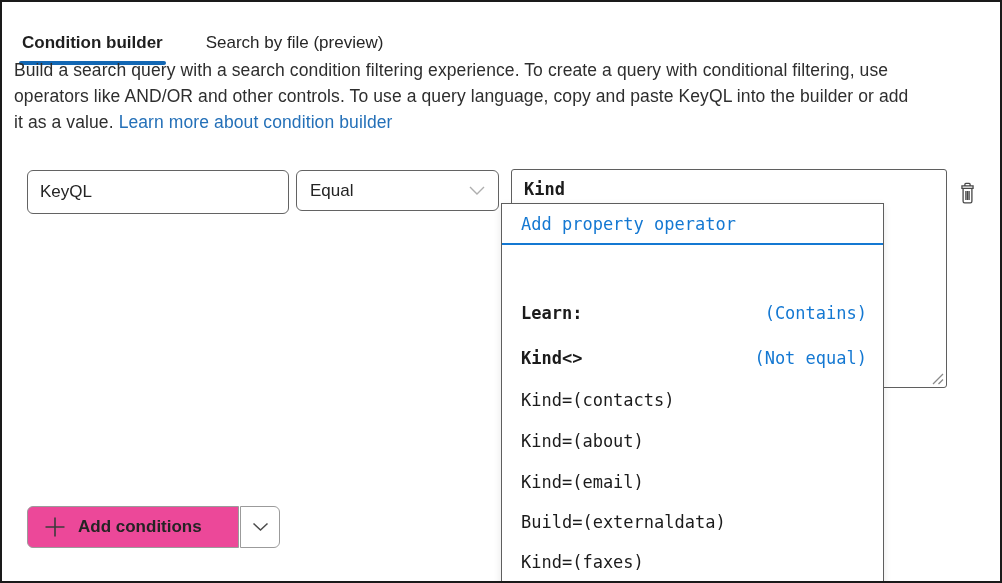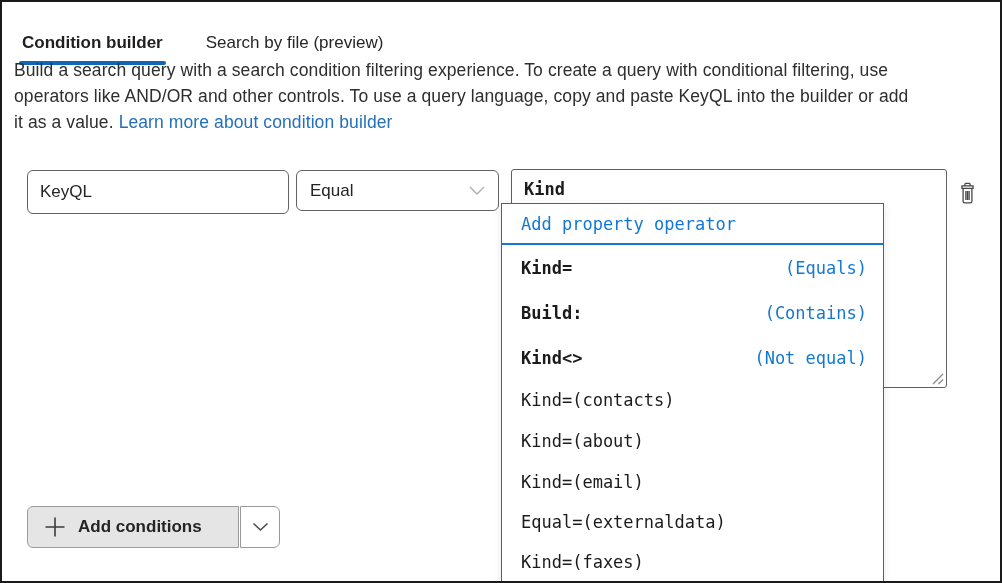--- a/index.html
+++ b/index.html
@@ -153,21 +153,21 @@
   }
   .sug-row .q  { color: #1b1b1b; font-weight: bold; }
   .sug-row .lab { color: #1478d2; }
   .sug-row.value-row .q { font-weight: normal; }
 
   
   .add-main {
     position: absolute;
     left: 25px; top: 504px;
     width: 212px; height: 42px;
-    background: #e5e5e5;
+    background: #ec4899;
     border: 1px solid #9b9b9b;
     border-radius: 6px 0 0 6px;
     display: flex;
     align-items: center;
     padding: 0 16px;
     gap: 12px;
     cursor: pointer;
   }
   .add-main .add-label {
     font-size: 17px;
@@ -232,44 +232,40 @@
       <path d="M9.3 5 V3.4 c0-.5.4-.9.9-.9 h3.6 c.5 0 .9.4.9.9 V5
                M6.2 5 h11.6 v2.6 H6.2 z
                M7.4 7.6 h9.2 V21.2 c0 .9-.7 1.6-1.6 1.6 H9 c-.9 0-1.6-.7-1.6-1.6 z
                M10.3 10.4 V19.8 M12 10.4 V19.8 M13.7 10.4 V19.8" fill="none" stroke="#474747" stroke-width="1.35"></path>
     </svg>
   </button>
 
   <div class="flyout">
     <div class="flyout-header">Add property operator</div>
 
-    <div class="sug-row" style="top:54px">
-      <span class="q">Kind=</span>
-      <span class="lab">(Equals)</span>
-    </div>
     <div class="sug-row" style="top:99px">
-      <span class="q">Build:</span>
+      <span class="q">Learn:</span>
       <span class="lab">(Contains)</span>
     </div>
     <div class="sug-row" style="top:144px">
       <span class="q">Kind&lt;&gt;</span>
       <span class="lab">(Not equal)</span>
     </div>
 
     <div class="sug-row value-row" style="top:186px">
       <span class="q">Kind=(contacts)</span>
     </div>
     <div class="sug-row value-row" style="top:227px">
       <span class="q">Kind=(about)</span>
     </div>
     <div class="sug-row value-row" style="top:268px">
       <span class="q">Kind=(email)</span>
     </div>
     <div class="sug-row value-row" style="top:308px">
-      <span class="q">Equal=(externaldata)</span>
+      <span class="q">Build=(externaldata)</span>
     </div>
     <div class="sug-row value-row" style="top:348px">
       <span class="q">Kind=(faxes)</span>
     </div>
   </div>
 
   <button class="add-main">
     <svg width="22" height="22" viewBox="0 0 22 22">
       <path d="M11 1.5 V20.5 M1.5 11 H20.5" fill="none" stroke="#3b3b3b" stroke-width="1.6"></path>
     </svg>

